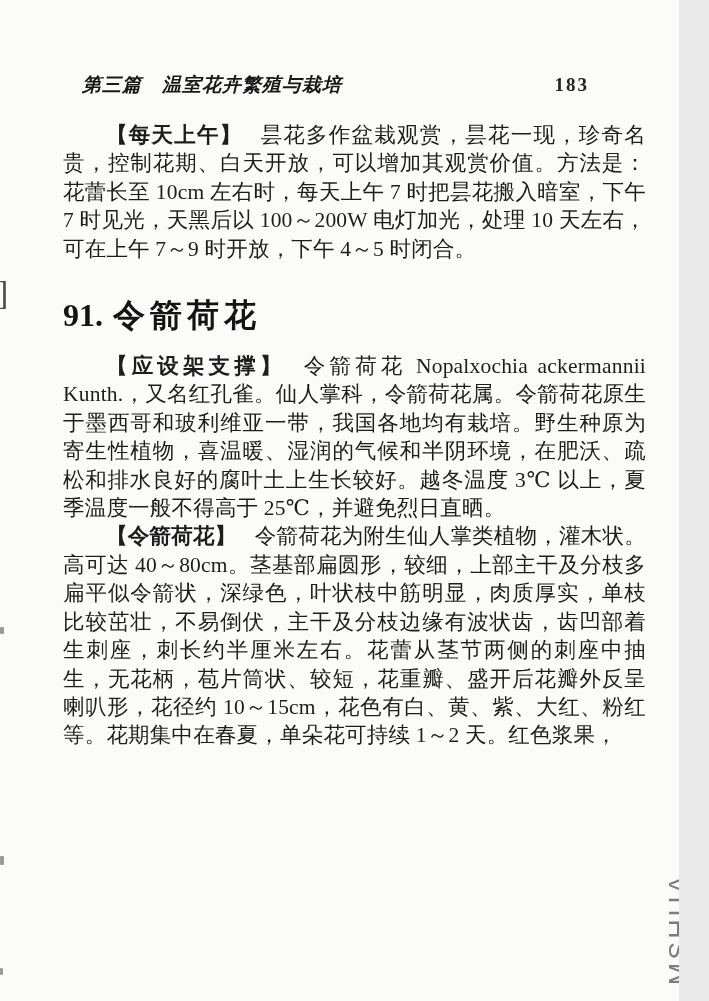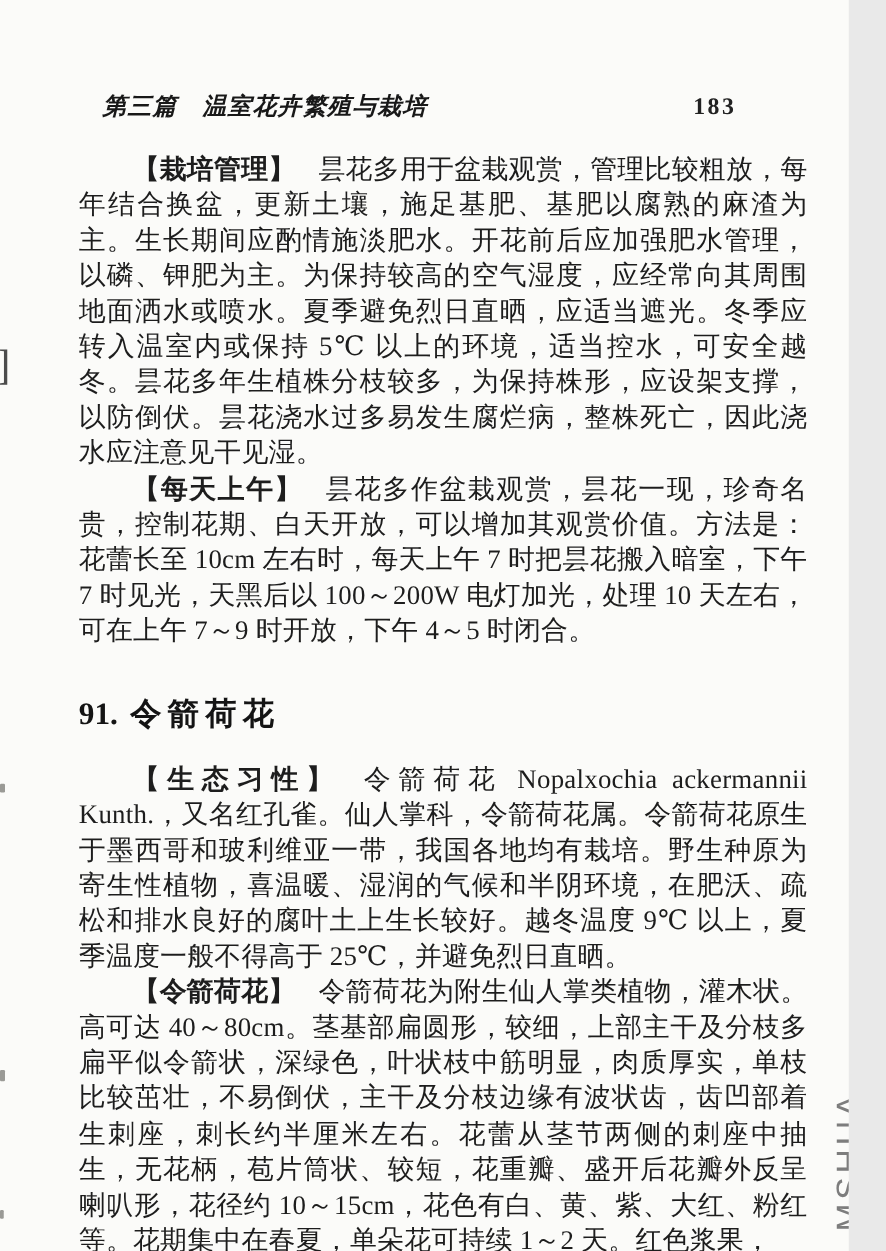--- a/index.html
+++ b/index.html
@@ -57,21 +57,21 @@
   }
   .para-label {
     font-weight: 700;
     font-family: "Liberation Sans", "DejaVu Sans", sans-serif;
     margin-right: 0.85em;
   }
   .latin {
   }
   .section-heading {
     margin: 37px 0 22px 0;
-    font-size: 25px;
+    font-size: 32px;
     line-height: 30px;
     font-weight: 700;
     font-family: "Liberation Sans", "DejaVu Sans", sans-serif;
     color: #141414;
   }
   .section-number {
     font-family: "Liberation Serif", "DejaVu Serif", serif;
     font-weight: 700;
     margin-right: 10px;
   }
@@ -118,27 +118,26 @@
 
 <div class="page">
 
   <div class="header">
     <span class="header-title">第三篇　温室花卉繁殖与栽培</span>
     <span class="page-number">183</span>
   </div>
 
   <div class="body-text">
 
-    <p class="para"><span class="para-label">【栽培管理】</span><span>昙花多用于盆栽观赏，管理比较粗放，每年结合换盆，更新土壤，施足基肥、基肥以腐熟的麻渣为主。生长期间应酌情施淡肥水。开花前后应加强肥水管理，以磷、钾肥为主。为保持较高的空气湿度，应经常向其周围地面洒水或喷水。夏季避免烈日直晒，应适当遮光。冬季应转入温室内或保持 5℃ 以上的环境，适当控水，可安全越冬。昙花多年生植株分枝较多，为保持株形，应设架支撑，以防倒伏。昙花浇水过多易发生腐烂病，整株死亡，因此浇水应注意见干见湿。</span></p>
 
     <p class="para"><span class="para-label">【每天上午】</span><span>昙花多作盆栽观赏，昙花一现，珍奇名贵，控制花期、白天开放，可以增加其观赏价值。方法是：花蕾长至 10cm 左右时，每天上午 7 时把昙花搬入暗室，下午 7 时见光，天黑后以 100～200W 电灯加光，处理 10 天左右，可在上午 7～9 时开放，下午 4～5 时闭合。</span></p>
 
     <h2 class="section-heading"><span class="section-number">91.</span><span class="section-title">令箭荷花</span></h2>
 
-    <p class="para"><span class="para-label">【生态习性】</span><span>令箭荷花 </span><span class="latin">Nopalxochia ackermannii</span><span> Kunth.，又名红孔雀。仙人掌科，令箭荷花属。令箭荷花原生于墨西哥和玻利维亚一带，我国各地均有栽培。野生种原为寄生性植物，喜温暖、湿润的气候和半阴环境，在肥沃、疏松和排水良好的腐叶土上生长较好。越冬温度 9℃ 以上，夏季温度一般不得高于 25℃，并避免烈日直晒。</span></p>
+    <p class="para"><span class="para-label">【应设架支撑】</span><span>令箭荷花 </span><span class="latin">Nopalxochia ackermannii</span><span> Kunth.，又名红孔雀。仙人掌科，令箭荷花属。令箭荷花原生于墨西哥和玻利维亚一带，我国各地均有栽培。野生种原为寄生性植物，喜温暖、湿润的气候和半阴环境，在肥沃、疏松和排水良好的腐叶土上生长较好。越冬温度 3℃ 以上，夏季温度一般不得高于 25℃，并避免烈日直晒。</span></p>
 
     <p class="para"><span class="para-label">【令箭荷花】</span><span>令箭荷花为附生仙人掌类植物，灌木状。高可达 40～80cm。茎基部扁圆形，较细，上部主干及分枝多扁平似令箭状，深绿色，叶状枝中筋明显，肉质厚实，单枝比较茁壮，不易倒伏，主干及分枝边缘有波状齿，齿凹部着生刺座，刺长约半厘米左右。花蕾从茎节两侧的刺座中抽生，无花柄，苞片筒状、较短，花重瓣、盛开后花瓣外反呈喇叭形，花径约 10～15cm，花色有白、黄、紫、大红、粉红等。花期集中在春夏，单朵花可持续 1～2 天。红色浆果，</span></p>
 
   </div>
 
   <div class="margin-bracket">]</div>
 
   <div class="speck speck-1"></div>
   <div class="speck speck-2"></div>
   <div class="speck speck-3"></div>

